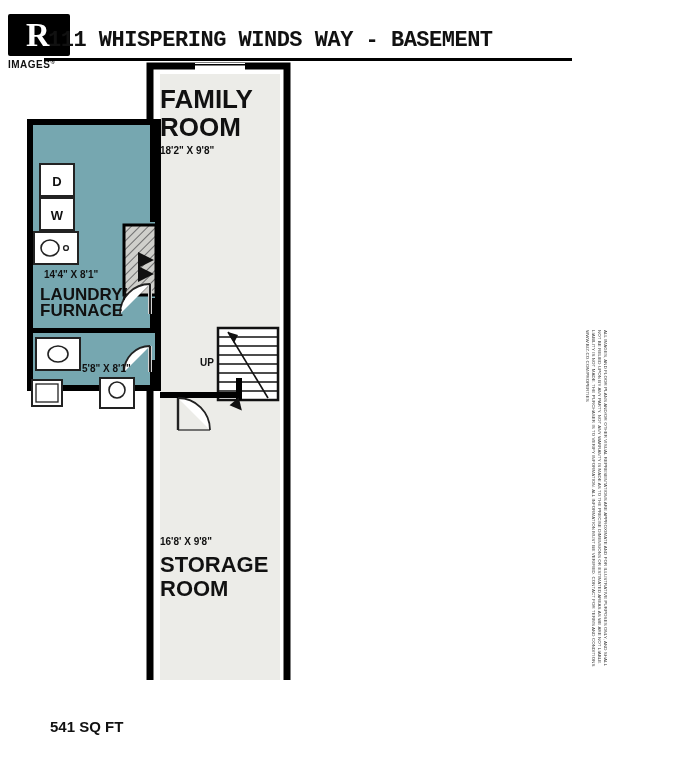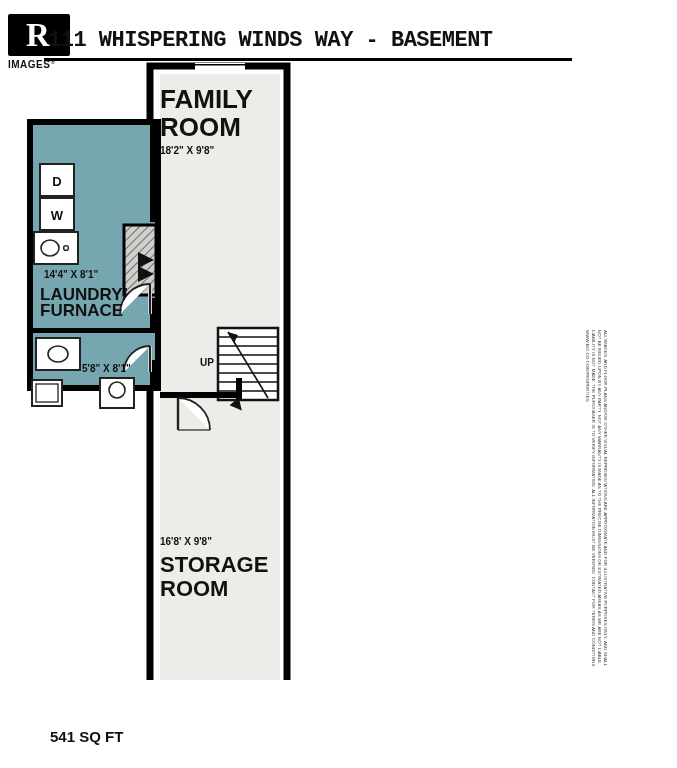--- a/index.html
+++ b/index.html
@@ -83,21 +83,20 @@
   }
 
   
   #area-label {
     position: absolute;
     left: 50px;
     top: 718px;
     font-size: 15px;
     font-weight: bold;
     letter-spacing: 0px;
-    margin-top: 10px;
   }
 
   #disclaimer {
     position: absolute;
     left: 608px;
     top: 330px;
     width: 340px;
     transform: rotate(90deg);
     transform-origin: 0 0;
     font-size: 4.4px;

